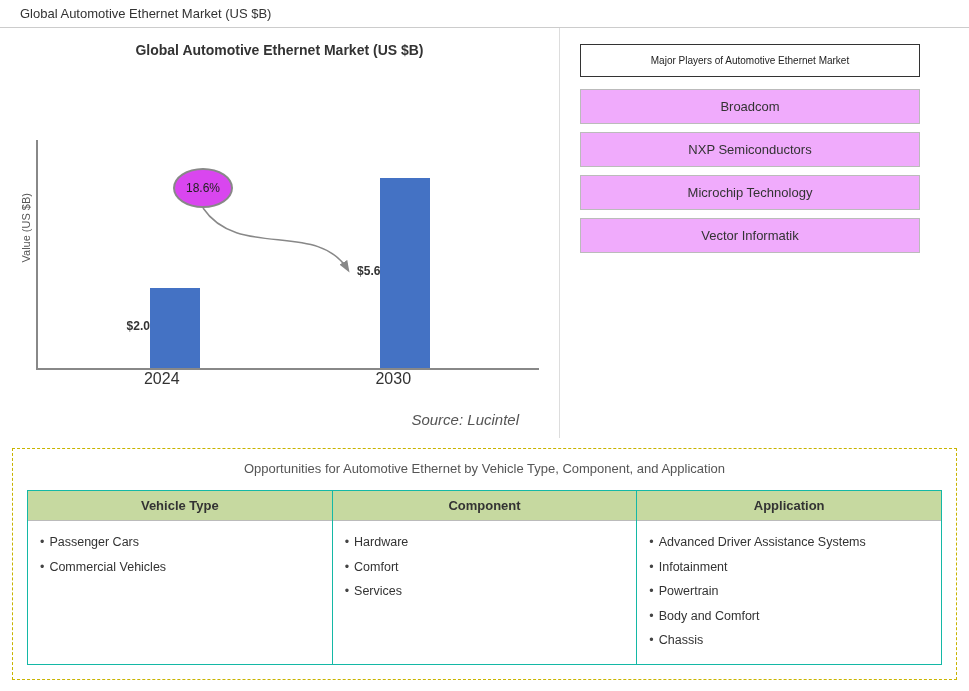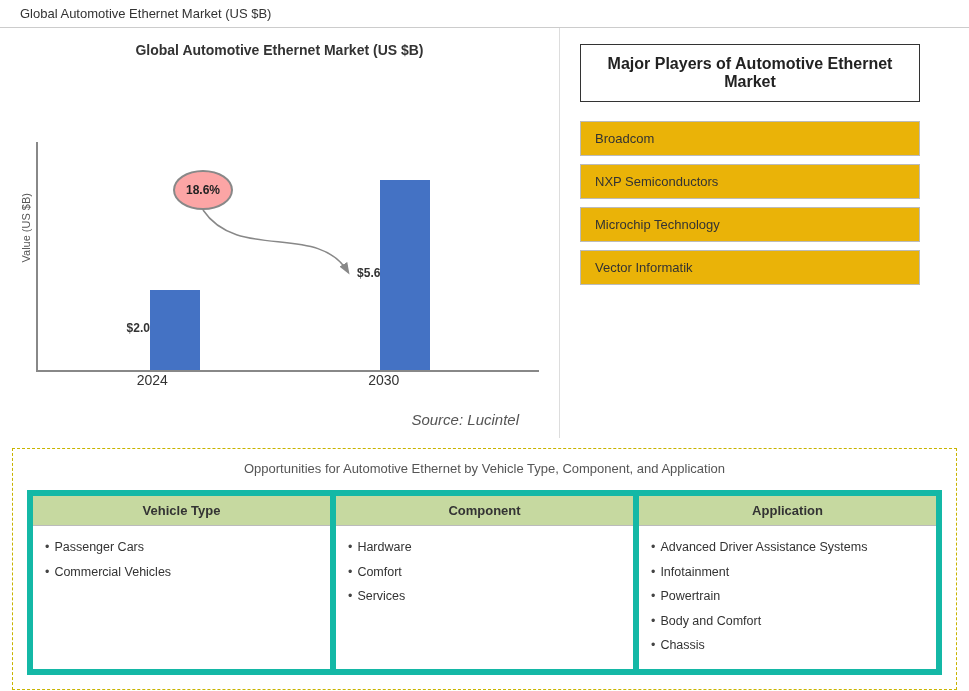--- a/index.html
+++ b/index.html
@@ -103,22 +103,22 @@
 
     .cagr-circle {
       width: 60px;
       height: 40px;
       border: 2px solid #888;
       border-radius: 50%;
       display: flex;
       align-items: center;
       justify-content: center;
       font-size: 12px;
-      font-weight: 700;
-      background: #fca5a5;
+      font-weight: 400;
+      background: #d946ef;
       position: relative;
       z-index: 2;
     }
 
     .source-text {
       text-align: right;
       font-size: 15px;
       color: #555;
       margin-top: 23px;
       padding-right: 20px;
@@ -131,32 +131,33 @@
       padding: 16px 20px;
       display: flex;
       flex-direction: column;
       gap: 8px;
     }
 
     .players-title {
       border: 1.5px solid #333;
       padding: 10px 16px;
       text-align: center;
-      font-size: 16px;
-      font-weight: 700;
+      font-size: 10px;
+      font-weight: 400;
       color: #222;
-      margin-bottom: 11px;
+      margin-bottom: 4px;
     }
 
     .player-item {
       border: 1px solid #bbb;
       padding: 9px 14px;
-      font-size: 13px;
-      color: #333;
-      background: #eab308;
+      text-align: center;
+      font-size: 13px;
+      color: #333;
+      background: #f0abfc;
     }
 
     
     .bottom-section {
       border: 1.5px dashed #c8b400;
       margin: 10px 12px 10px 12px;
       padding: 12px 14px 14px 14px;
     }
 
     .bottom-title {
@@ -167,21 +168,21 @@
     }
 
     .opportunities-grid {
       display: flex;
       flex-direction: row;
       gap: 0;
     }
 
     .opp-column {
       flex: 1;
-      border: 6px solid #14b8a6;
+      border: 1px solid #14b8a6;
       margin-right: 0;
     }
 
     .opp-column:not(:last-child) {
       border-right: none;
     }
 
     .opp-header {
       background: #c6d9a0;
       padding: 7px 10px;
@@ -215,23 +216,23 @@
       position: relative;
     }
 
     .x-labels {
       display: flex;
       flex-direction: row;
       justify-content: space-around;
       padding: 0 30px 0 10px;
     }
     .x-label {
-      font-size: 14px;
-      color: #333;
-      text-align: left;
+      font-size: 16px;
+      color: #333;
+      text-align: center;
       width: 50px;
     }
   </style>
 </head>
 <body>
 
 <div class="top-strip">Global Automotive Ethernet Market (US $B)</div>
 
 <div class="main-content">
 

